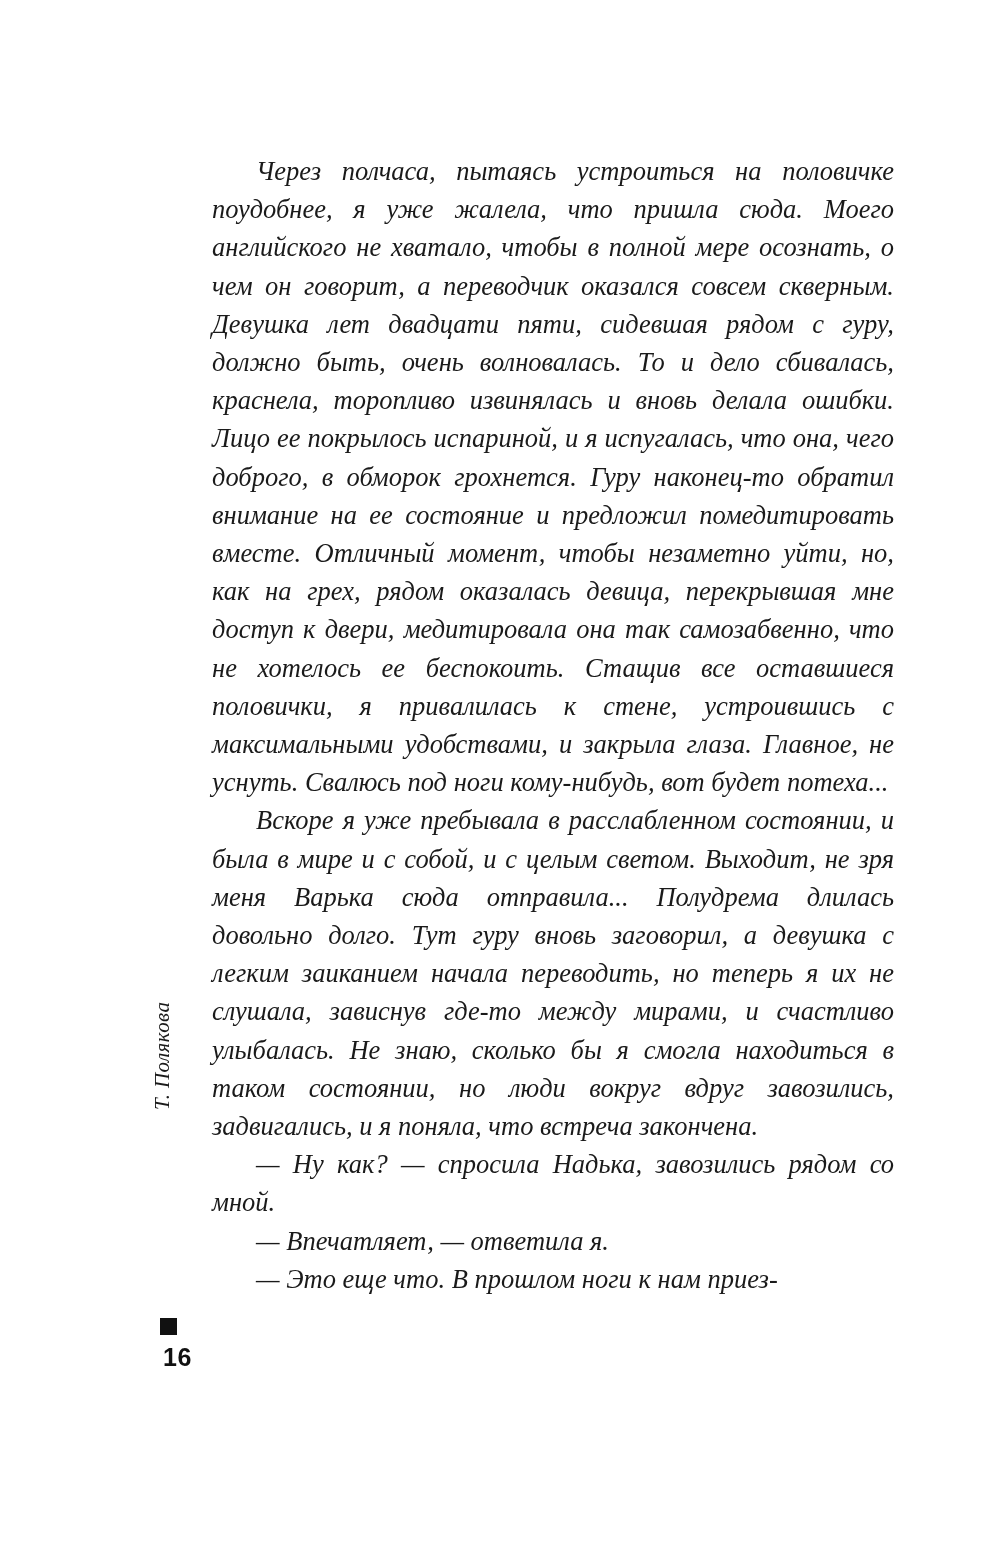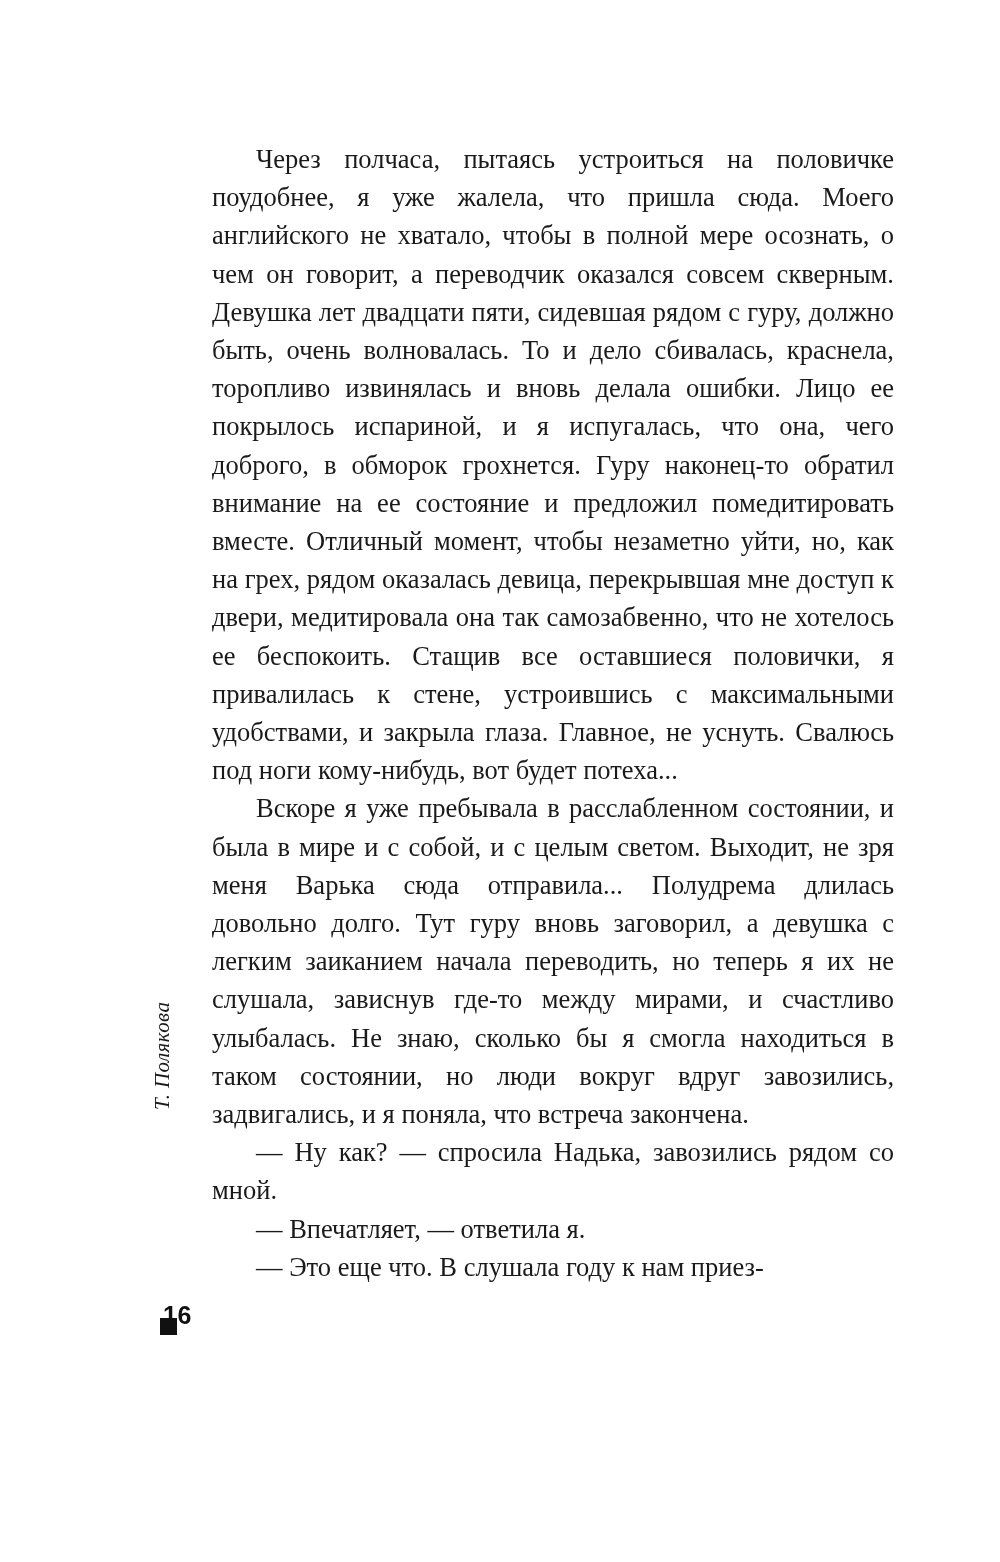--- a/index.html
+++ b/index.html
@@ -39,32 +39,33 @@
     position: absolute;
     left: 160px;
     top: 1318px;
     width: 17px;
     height: 17px;
     background: #111111;
   }
   .folio {
     position: absolute;
     left: 163px;
-    top: 1301px;
+    top: 1343px;
     font-family: "Liberation Sans", sans-serif;
     font-weight: bold;
     font-size: 25px;
     color: #111111;
     letter-spacing: 0.5px;
   }
   .textblock {
     position: absolute;
     left: 212px;
-    top: 140px;
+    top: 152px;
     width: 682px;
+    font-style: italic;
   }
   .textblock p {
     margin: 0;
     text-align: justify;
     text-justify: inter-word;
     font-size: 26.5px;
     line-height: 38.2px;
     text-indent: 44px;
     hyphens: manual;
     word-spacing: 0px;
@@ -77,16 +78,16 @@
 
   <div class="sidenote">Т. Полякова</div>
   <div class="sidemark"></div>
   <div class="folio">16</div>
 
   <div class="textblock">
     <p>Через полчаса, пытаясь устроиться на половичке поудобнее, я уже жалела, что пришла сюда. Моего английского не хватало, чтобы в полной мере осознать, о чем он говорит, а переводчик оказался совсем скверным. Девушка лет двадцати пяти, сидевшая рядом с гуру, должно быть, очень волновалась. То и дело сбивалась, краснела, торопливо извинялась и вновь делала ошибки. Лицо ее покрылось испариной, и я испугалась, что она, чего доброго, в обморок грохнется. Гуру наконец-то обратил внимание на ее состояние и предложил помедитировать вместе. Отличный момент, чтобы незаметно уйти, но, как на грех, рядом оказалась девица, перекрывшая мне доступ к двери, медитировала она так самозабвенно, что не хотелось ее беспокоить. Стащив все оставшиеся половички, я привалилась к стене, устроившись с максимальными удобствами, и закрыла глаза. Главное, не уснуть. Свалюсь под ноги кому-нибудь, вот будет потеха...</p>
     <p>Вскоре я уже пребывала в расслабленном состоянии, и была в мире и с собой, и с целым светом. Выходит, не зря меня Варька сюда отправила... Полудрема длилась довольно долго. Тут гуру вновь заговорил, а девушка с легким заиканием начала переводить, но теперь я их не слушала, зависнув где-то между мирами, и счастливо улыбалась. Не знаю, сколько бы я смогла находиться в таком состоянии, но люди вокруг вдруг завозились, задвигались, и я поняла, что встреча закончена.</p>
     <p>— Ну как? — спросила Надька, завозились рядом со мной.</p>
     <p>— Впечатляет, — ответила я.</p>
-    <p>— Это еще что. В слушала году к нам приез-</p>
+    <p>— Это еще что. В прошлом ноги к нам приез-</p>
   </div>
 
 </div>
 
 </body></html>

